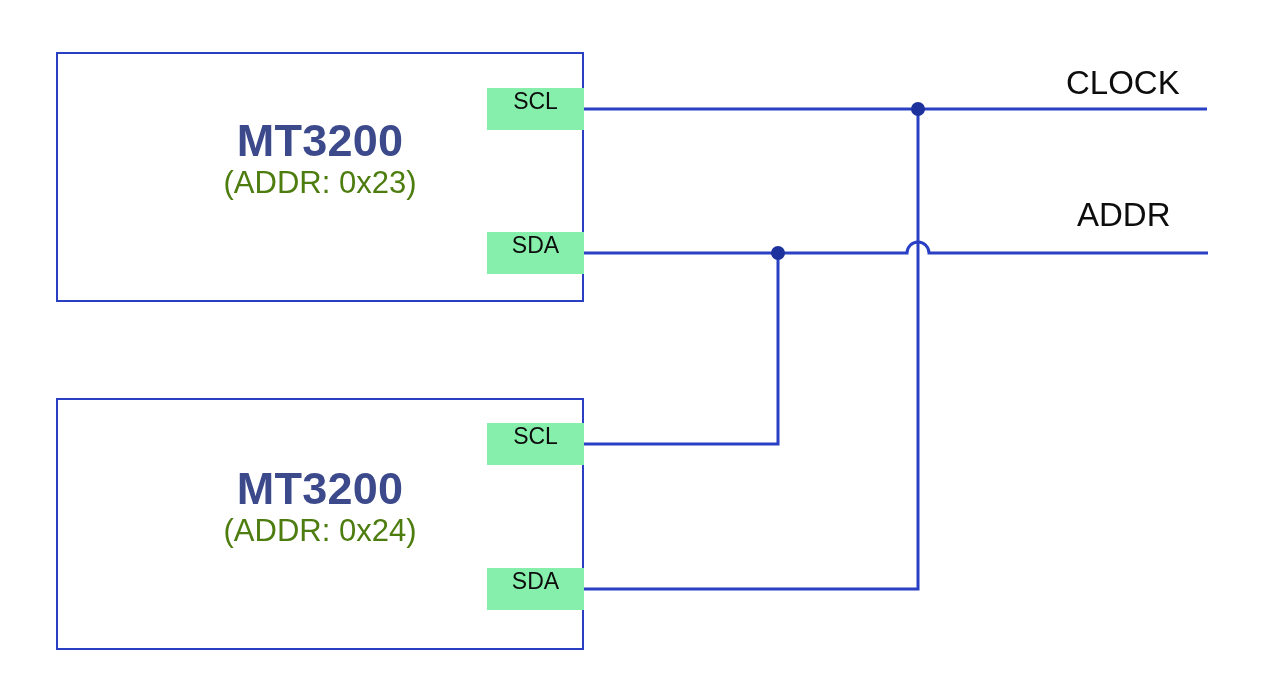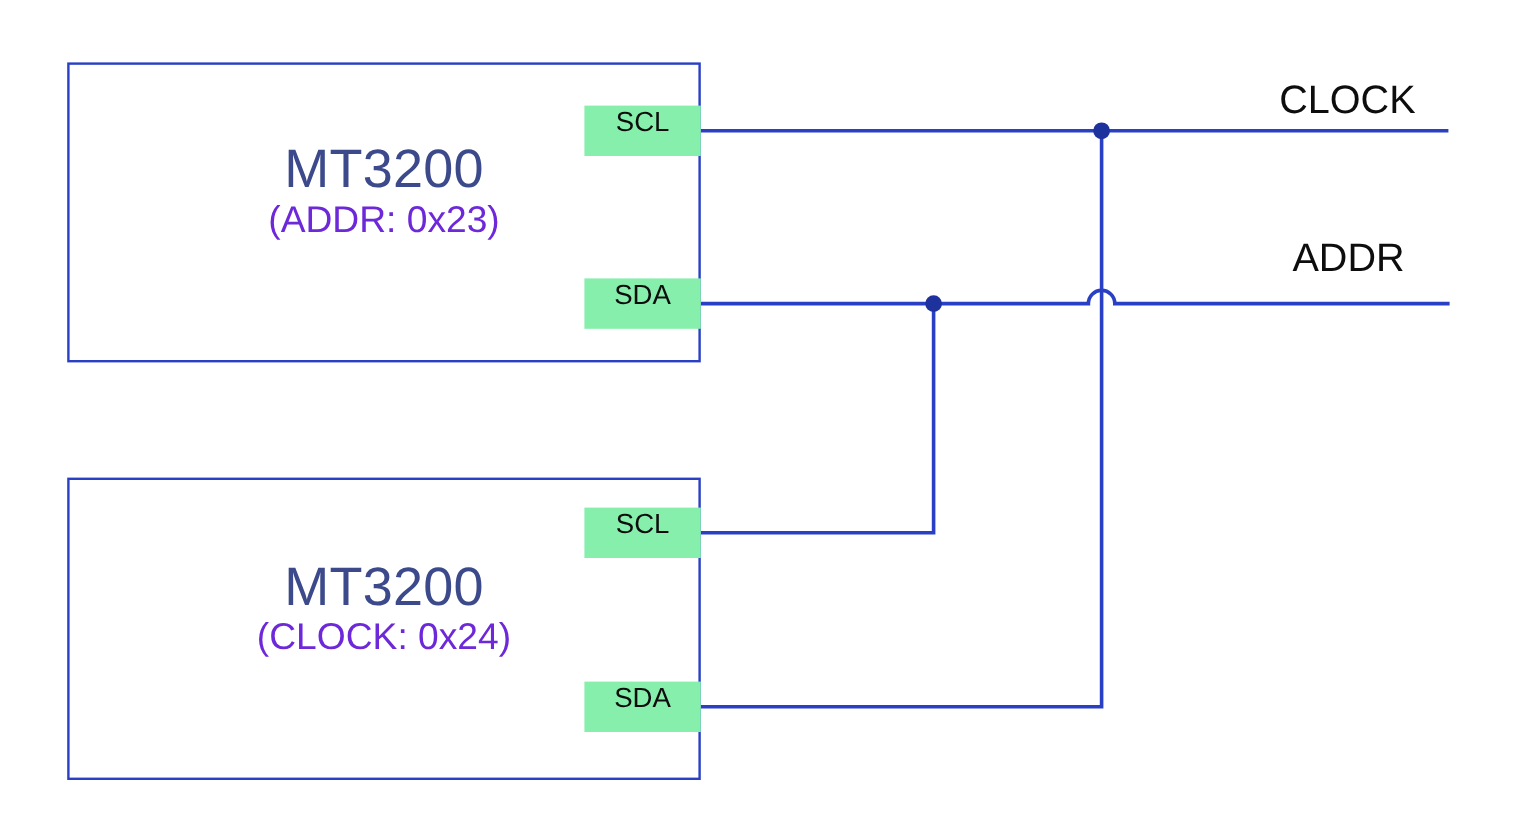--- a/index.html
+++ b/index.html
@@ -38,24 +38,25 @@
     left: 0;
     right: 0;
     text-align: center;
     line-height: 1.04;
   }
   .device-title {
     font-size: 45px;
     color: #3c4a8c;
     letter-spacing: 0.2px;
     white-space: nowrap;
+    font-weight: bold;
   }
   .device-subtitle {
     font-size: 31px;
-    color: #6d28d9;
+    color: #4d7c0f;
     white-space: nowrap;
     margin-top: 2px;
   }
   .pin-box {
     position: absolute;
     background: #86efac;
     color: #0d0d0d;
     font-size: 23px;
     display: flex;
     align-items: flex-start;
@@ -100,21 +101,21 @@
   </div>
 
   <div class="pin-box" style="left:487px; top:232px; width:97px; height:42px;">
     <span>SDA</span>
   </div>
 
   <div class="device-block" style="left:56px; top:398px; width:528px; height:252px;"></div>
 
   <div class="device-labels" style="left:56px; width:528px; top:466px;">
     <div class="device-title">MT3200</div>
-    <div class="device-subtitle">(CLOCK: 0x24)</div>
+    <div class="device-subtitle">(ADDR: 0x24)</div>
   </div>
 
   <div class="pin-box" style="left:487px; top:423px; width:97px; height:42px;">
     <span>SCL</span>
   </div>
 
   <div class="pin-box" style="left:487px; top:568px; width:97px; height:42px;">
     <span>SDA</span>
   </div>
 

